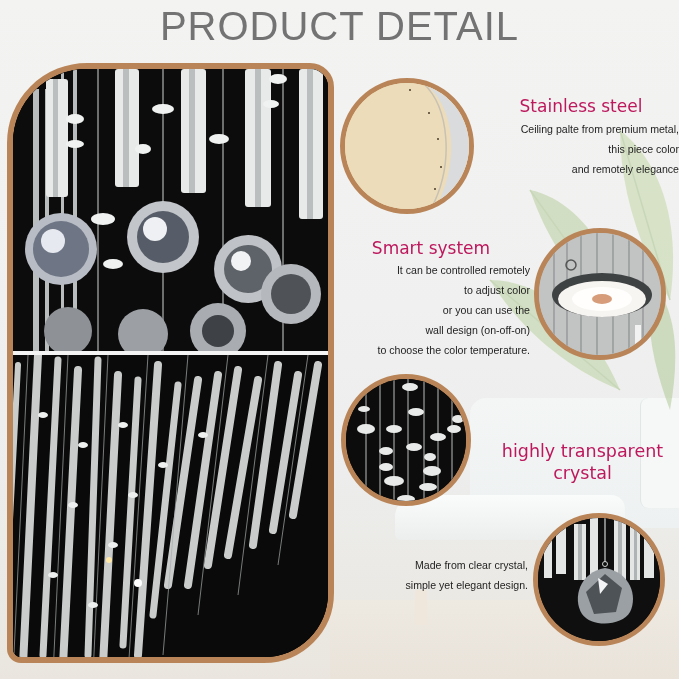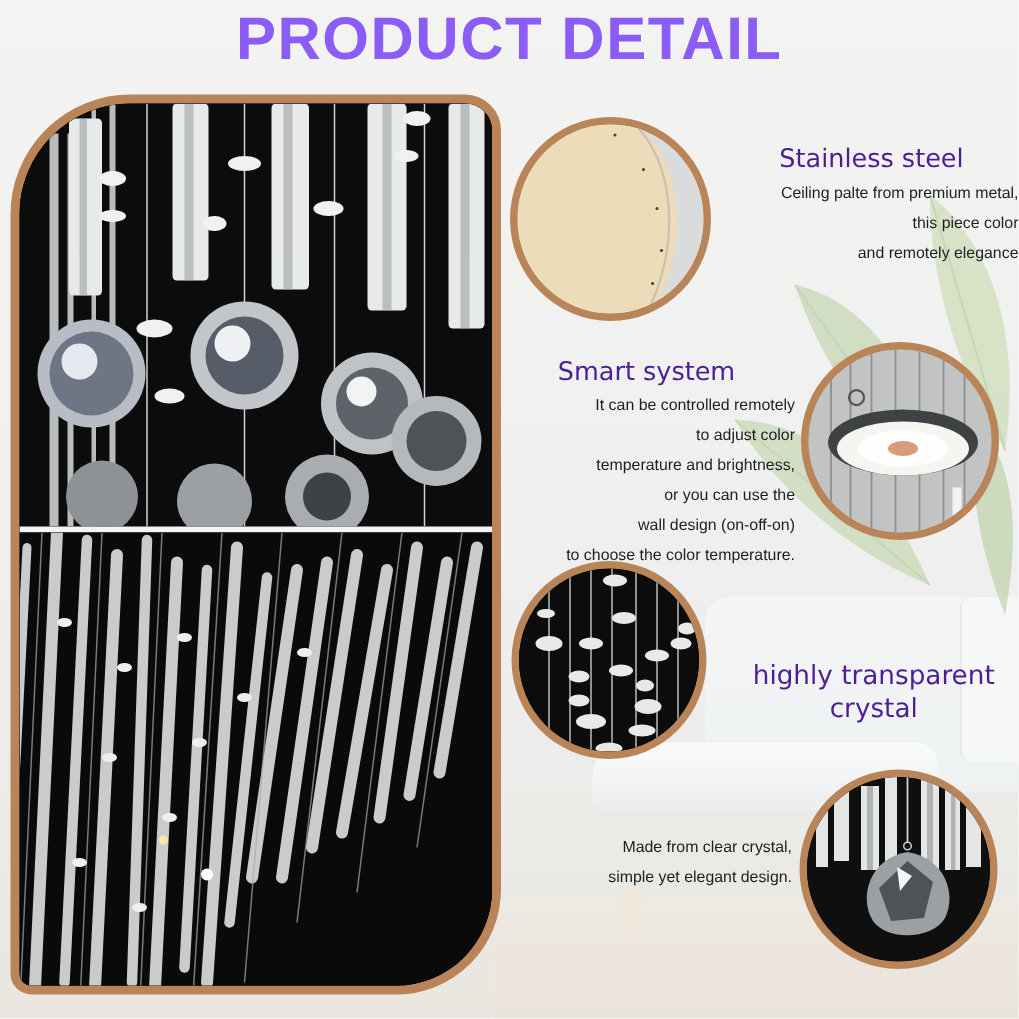--- a/index.html
+++ b/index.html
@@ -28,22 +28,22 @@
   }
   .bg-floor {
     position: absolute; left: 330px; top: 600px; width: 349px; height: 79px;
     background: linear-gradient(180deg, #eee9e1, #e9e3da);
   }
   .bg-leg { position: absolute; left: 415px; top: 590px; width: 12px; height: 35px; background: #efe7dc; border-radius: 2px; }
 
   
   .page-title {
     position: absolute; left: 0; top: 4px; width: 679px; text-align: center;
-    font-family: "Liberation Sans", sans-serif; font-weight: bold;
-    font-size: 40px; letter-spacing: 1px; color: #8b5cf6;
+    font-family: "Liberation Sans", sans-serif; font-weight: normal;
+    font-size: 40px; letter-spacing: 1px; color: #737373;
   }
 
   
   .main-panel {
     position: absolute; left: 7px; top: 63px; width: 327px; height: 600px;
     border: 6px solid #b98558;
     border-radius: 80px 24px 70px 14px;
     overflow: hidden; background: #0d0d0d;
   }
   .photo-top { position: absolute; left: 0; top: 0; width: 100%; height: 282px; background: #0c0c0c; overflow: hidden; }
@@ -56,21 +56,21 @@
     position: absolute; border: 5px solid #b98558; border-radius: 50%; overflow: hidden;
   }
   .circle svg { width: 100%; height: 100%; display: block; }
   .circle-steel   { left: 340px; top: 78px;  width: 134px; height: 136px; background: #ecdcb9; }
   .circle-led     { left: 534px; top: 228px; width: 132px; height: 132px; background: #bfc1c1; }
   .circle-bubbles { left: 341px; top: 374px; width: 130px; height: 132px; background: #0c0c0c; }
   .circle-ball    { left: 533px; top: 513px; width: 132px; height: 133px; background: #101010; }
 
   
   .feat-heading {
-    position: absolute; text-align: center; color: #4c1d95;
+    position: absolute; text-align: center; color: #be185d;
     font-family: "DejaVu Sans", sans-serif; font-size: 17px; line-height: 20px;
   }
   .feat-body {
     position: absolute; text-align: right; color: #1e1e1e;
     font-family: Liberation Sans, sans-serif; font-size: 10.6px; line-height: 20px;
   }
   .feat-body span { display: block; white-space: nowrap; }
 
   #steel-heading { left: 486px; top: 96px; width: 190px; }
   #steel-body    { left: 478px; top: 119px; width: 201px; }
@@ -227,21 +227,20 @@
 <div class="feat-body" id="steel-body">
   <span>Ceiling palte from premium metal,</span>
   <span>this piece color</span>
   <span>and remotely elegance</span>
 </div>
 
 <div class="feat-heading" id="smart-heading">Smart system</div>
 <div class="feat-body" id="smart-body">
   <span>It can be controlled remotely</span>
   <span>to adjust color</span>
-  <span>temperature and brightness,</span>
   <span>or you can use the</span>
   <span>wall design (on-off-on)</span>
   <span>to choose the color temperature.</span>
 </div>
 <div class="circle circle-led">
   <svg viewBox="0 0 122 122">
     <rect width="122" height="122" fill="#c2c4c4"></rect>
     <g stroke="#8d9090" stroke-width="1.2">
       <line x1="15" y1="0" x2="15" y2="122"></line>
         <line x1="28" y1="0" x2="28" y2="122"></line>

